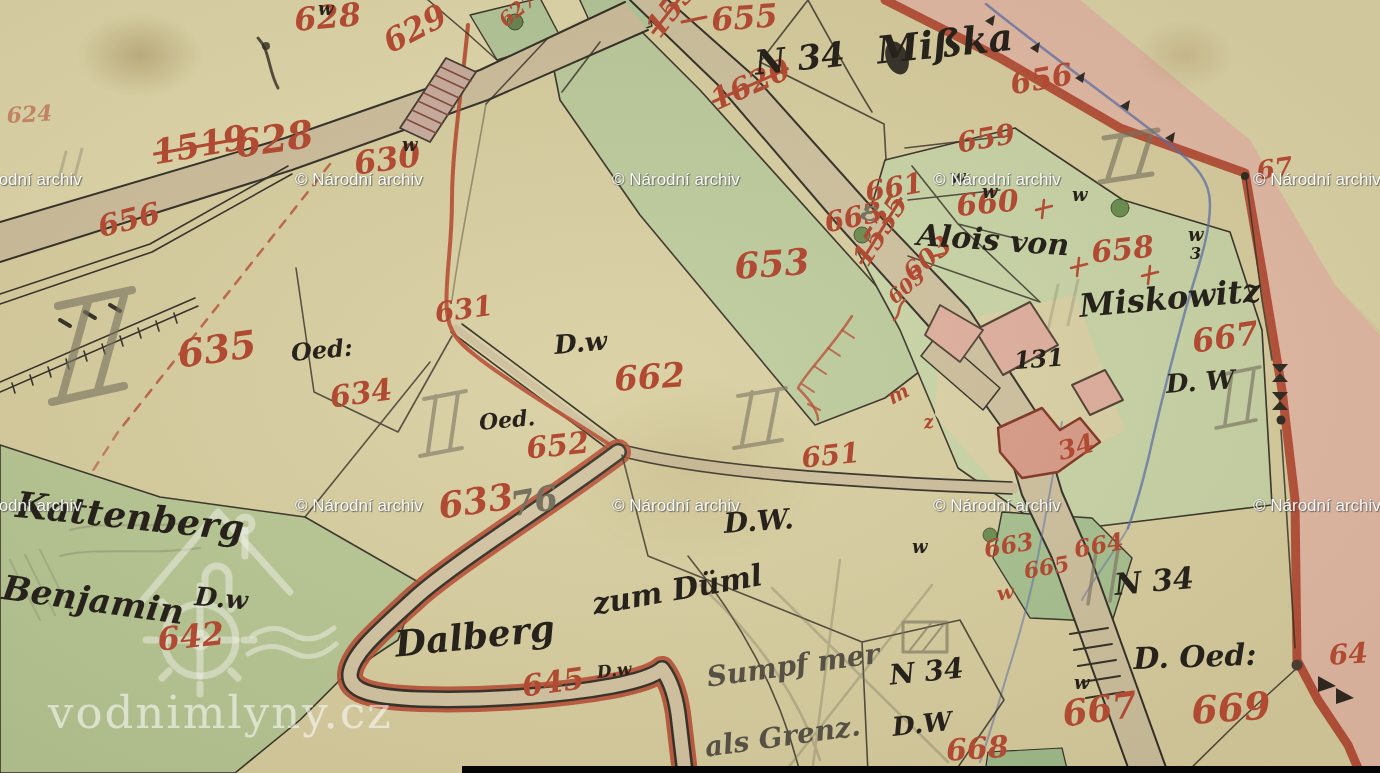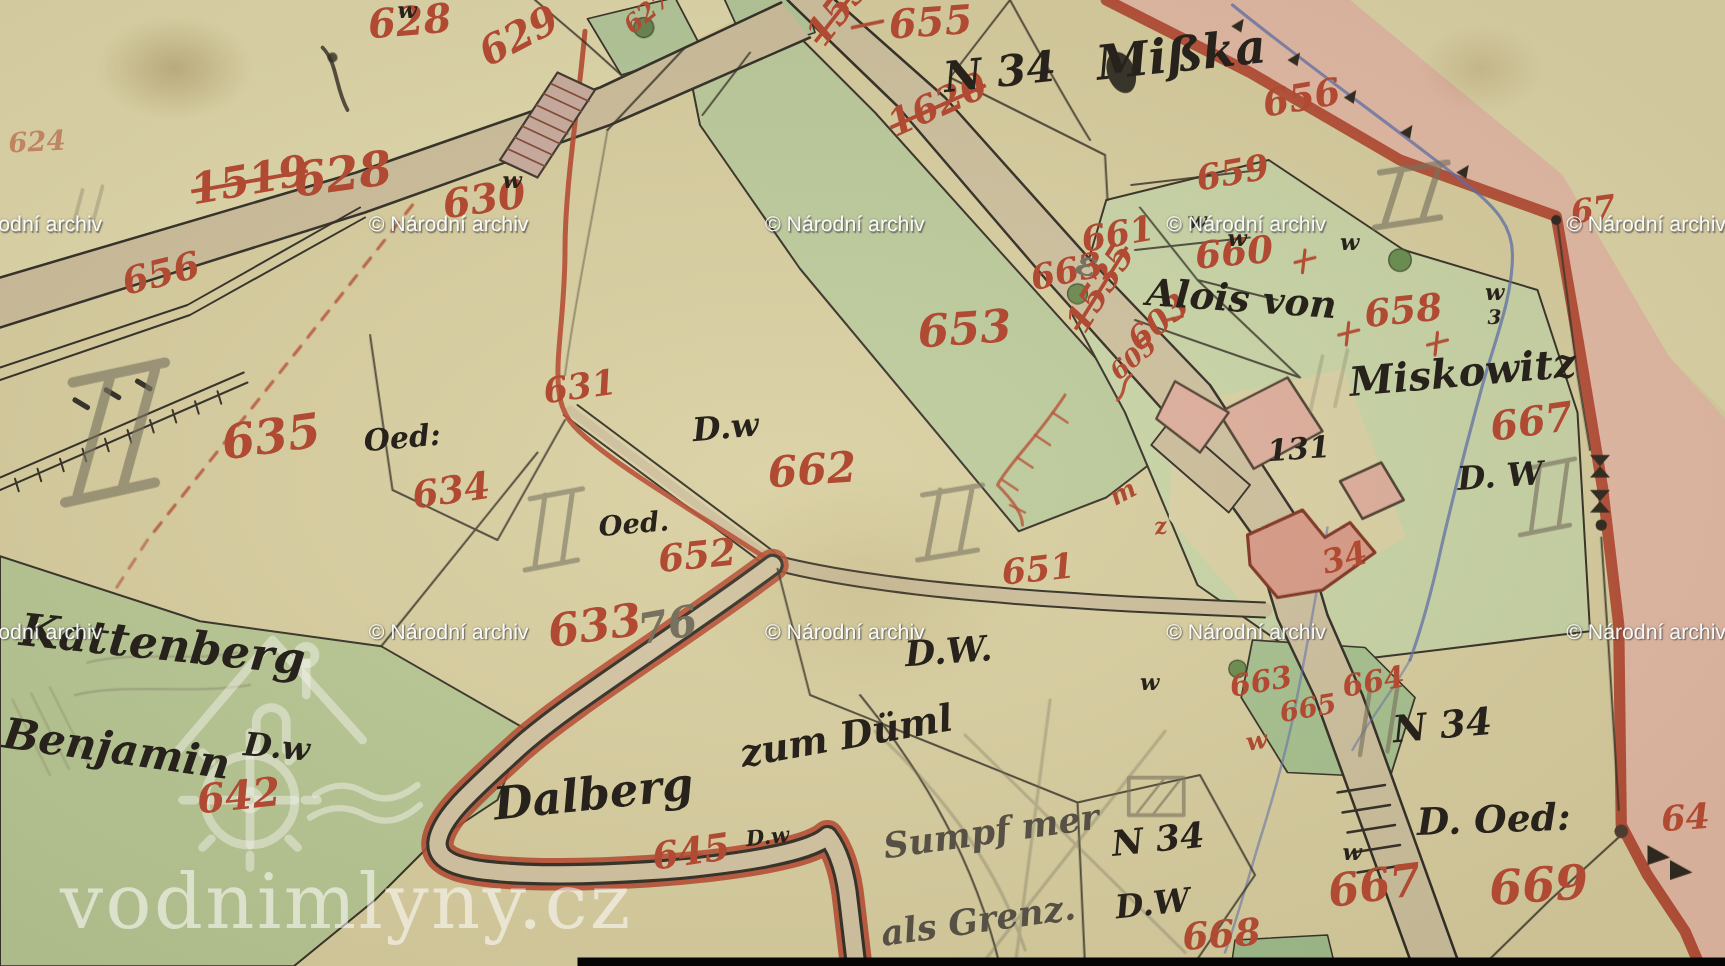--- a/index.html
+++ b/index.html
@@ -17,21 +17,21 @@
        font-family:"DejaVu Serif",serif;font-style:italic;}
   .red{color:#b04a32;font-weight:bold;}
   .bk{color:#27221b;font-weight:bold;}
   .pc{color:#77715f;font-weight:bold;}
   .pi{color:#565045;font-weight:bold;}
   .struck{text-decoration:line-through;text-decoration-thickness:3px;}
   .wm{position:absolute;font-family:"Liberation Sans",sans-serif;font-style:normal;
       color:#fff;opacity:.92;font-size:17px;white-space:nowrap;
       text-shadow:1px 1px 1px rgba(70,70,70,.75),0 0 2px rgba(70,70,70,.5);}
   .site{position:absolute;font-family:"DejaVu Serif",serif;font-style:normal;
-      color:rgba(255,255,255,.55);font-size:61px;letter-spacing:2px;white-space:nowrap;}
+      color:rgba(255,255,255,.55);font-size:45px;letter-spacing:2px;white-space:nowrap;}
   .blackbar{position:absolute;left:462px;top:766px;width:918px;height:7px;background:#050505;}
 </style>
 </head>
 <body>
 
 <div id="stage">
 
   <svg width="1380" height="773" viewBox="0 0 1380 773">
     <g stroke-linejoin="round" stroke-linecap="round">
 

